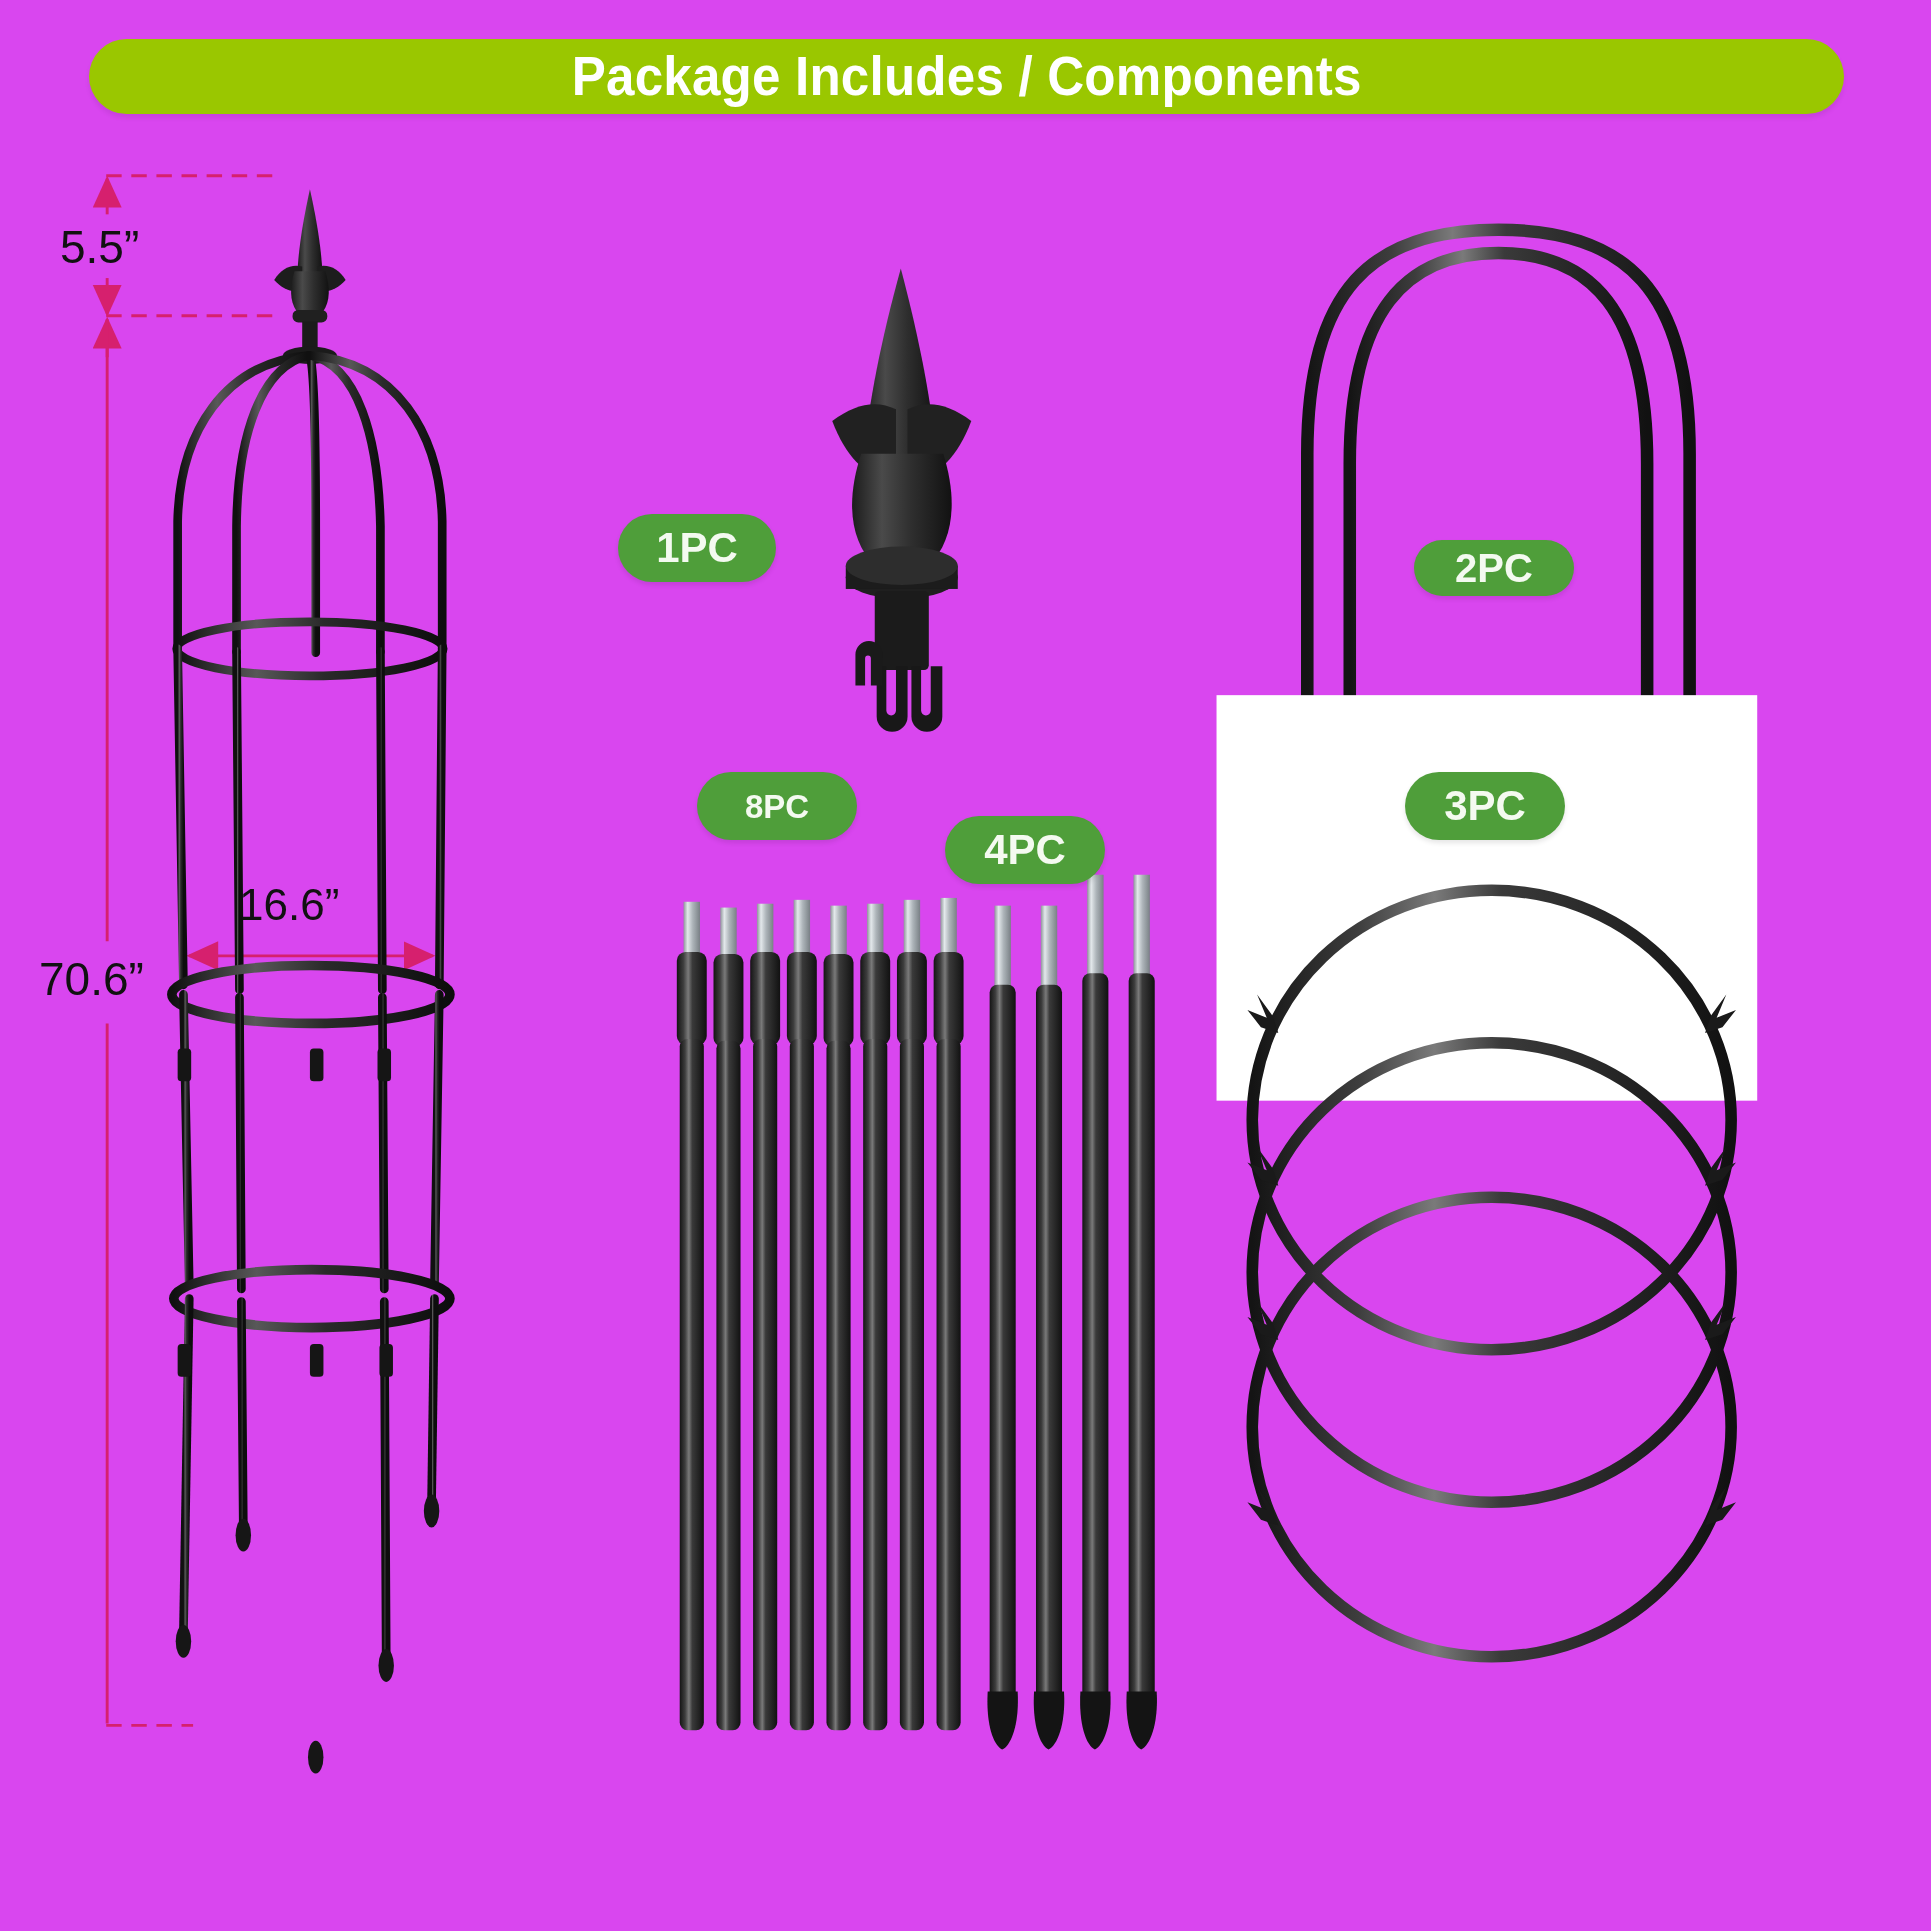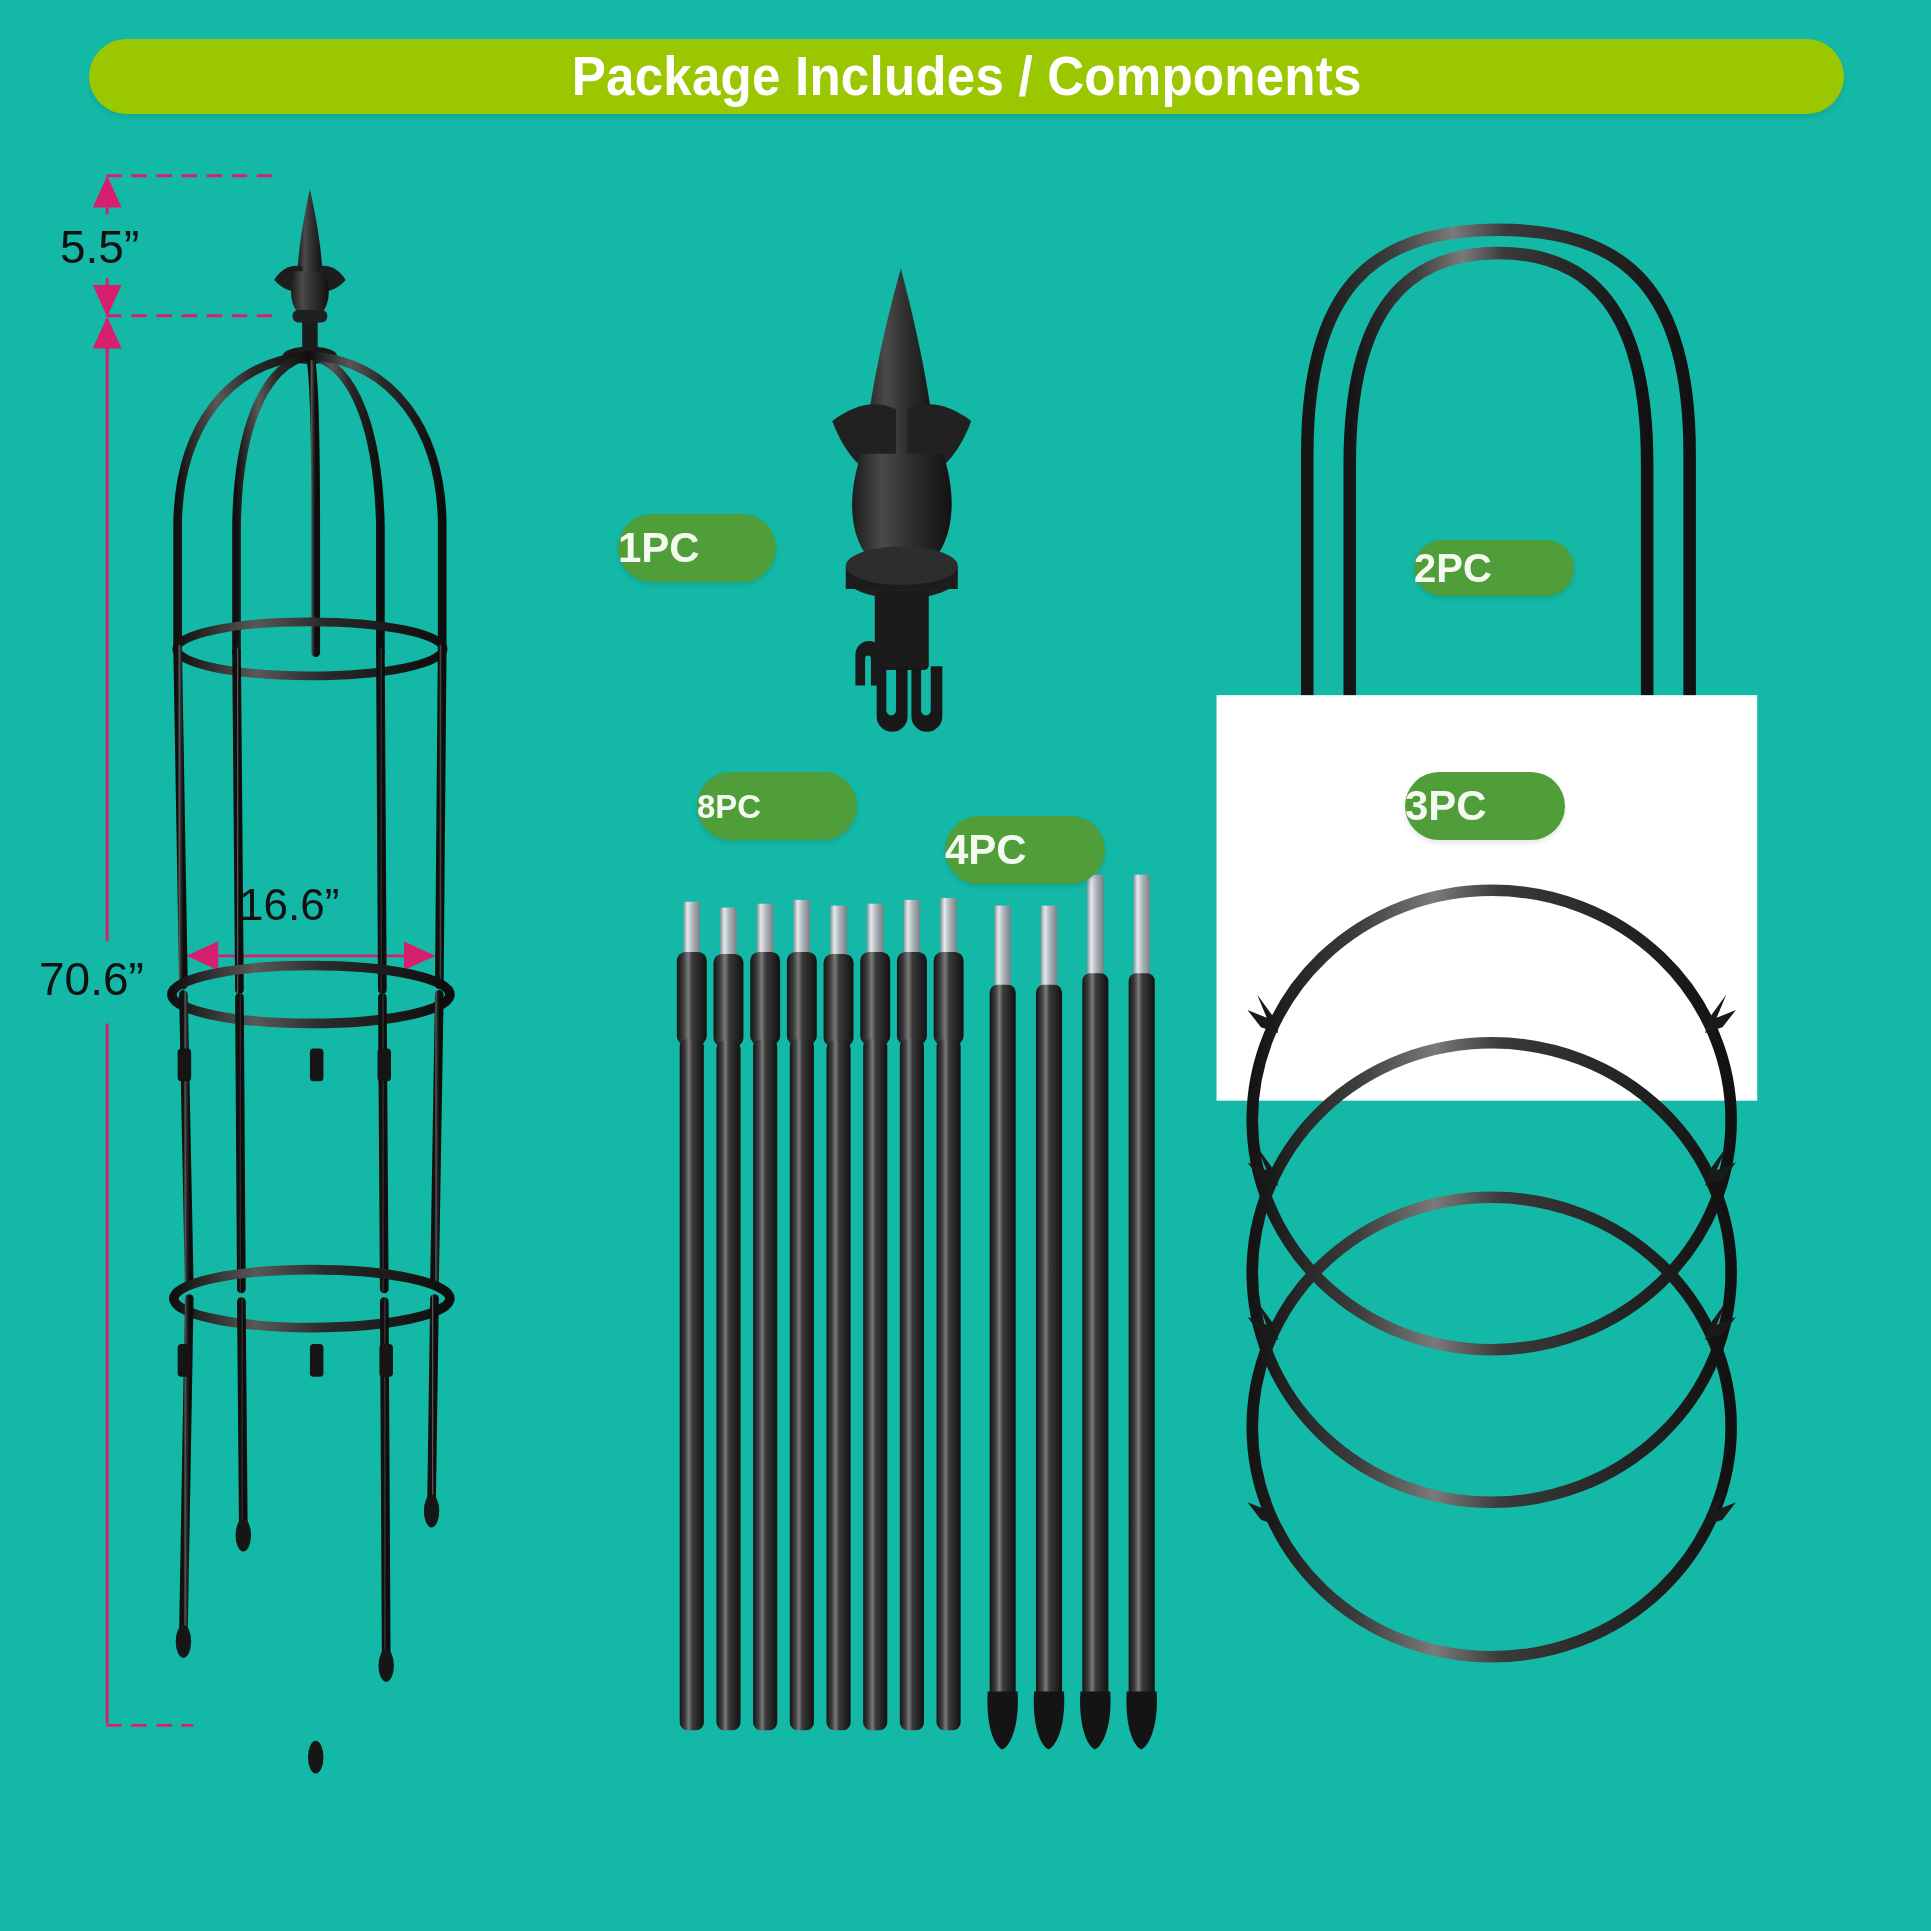--- a/index.html
+++ b/index.html
@@ -12,21 +12,21 @@
     height: 1931px;
     font-family: "Liberation Sans", sans-serif;
     position: relative;
     overflow: hidden;
   }
 
   #stage {
     position: relative;
     width: 1931px;
     height: 1931px;
-    background: #14b8a6;
+    background: #d946ef;
   }
 
   
   .banner {
     position: absolute;
     left: 89px;
     top: 39px;
     width: 1755px;
     height: 75px;
     background: #9ac700;
@@ -46,20 +46,21 @@
     white-space: nowrap;
   }
 
   
   .badge {
     position: absolute;
     background: #4f9e3a;
     border-radius: 965px;
     display: flex;
     align-items: center;
+    justify-content: center;
     color: #f4faf0;
     font-weight: bold;
     box-shadow: 0 2.9px 4.8px rgba(0,0,0,0.10);
   }
   .badge span { line-height: 1; white-space: nowrap; }
 
   #badge-1pc { left: 618px;  top: 514px; width: 158px; height: 68px; font-size: 42px; }
   #badge-2pc { left: 1414px; top: 540px; width: 160px; height: 56px; font-size: 40px; }
   #badge-8pc { left: 697px;  top: 772px; width: 160px; height: 68px; font-size: 33px; }
   #badge-4pc { left: 945px;  top: 772px; width: 160px; height: 68px; font-size: 42px; margin-top: 44px; }

